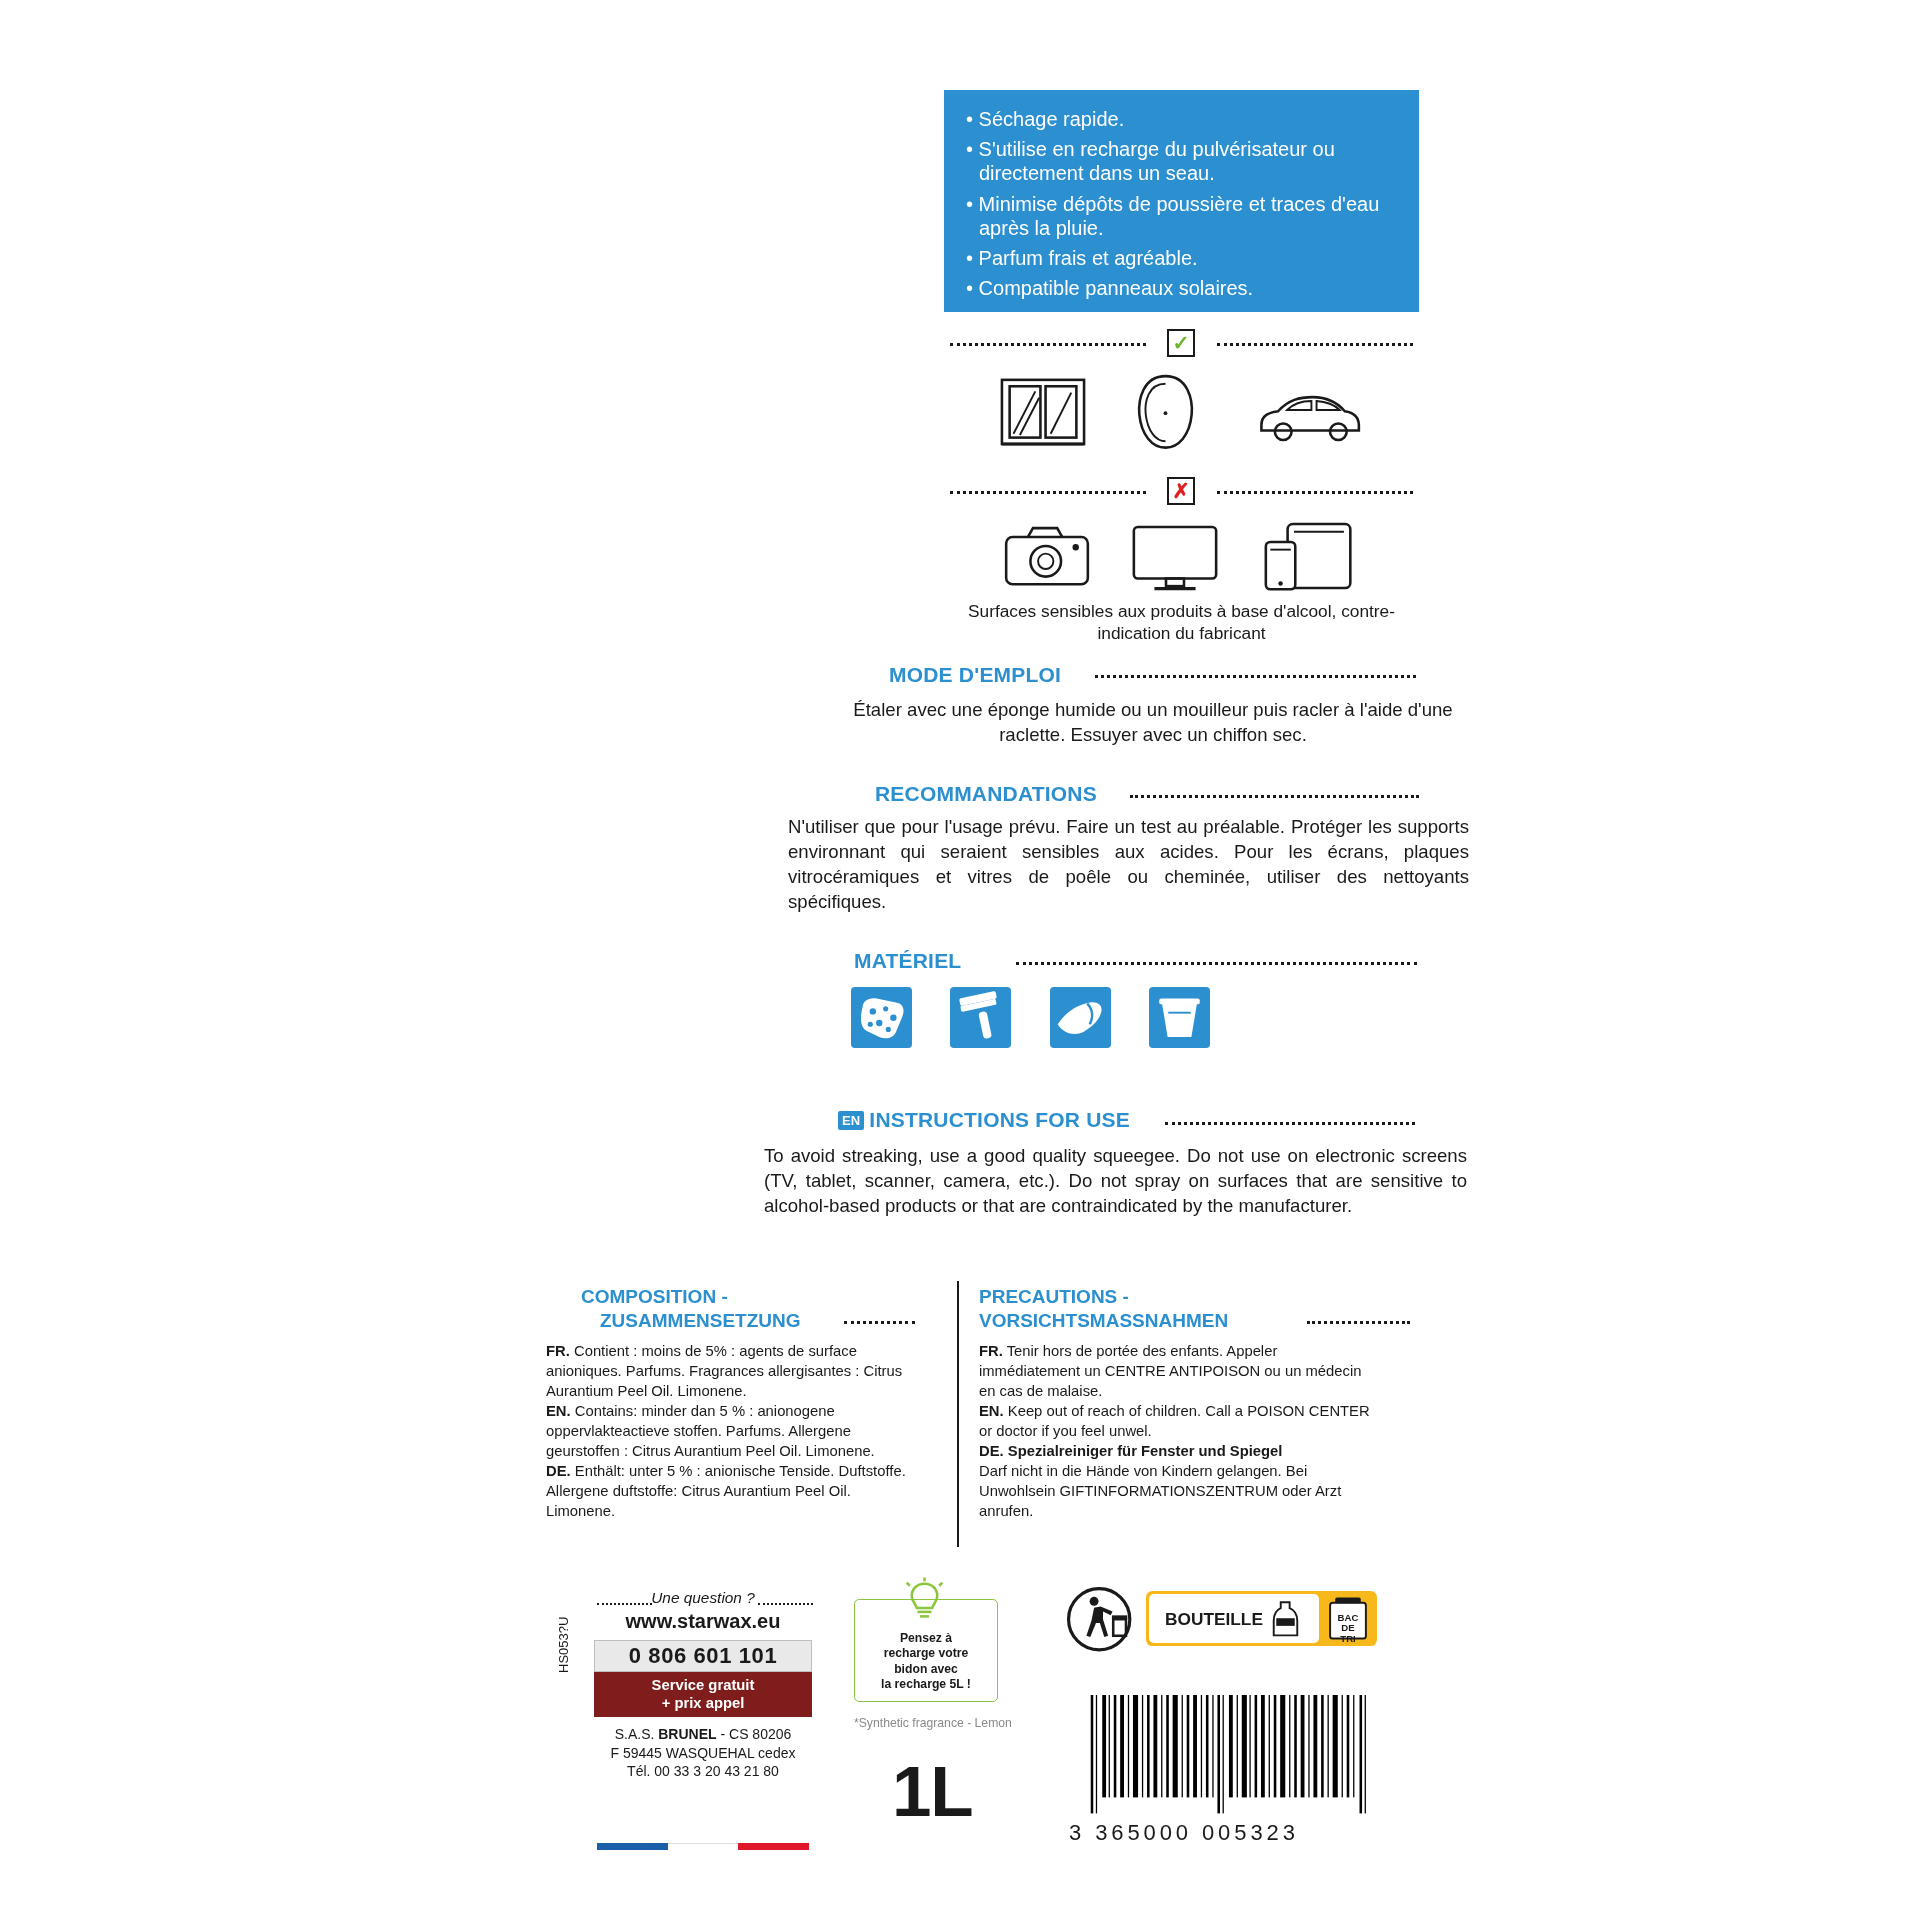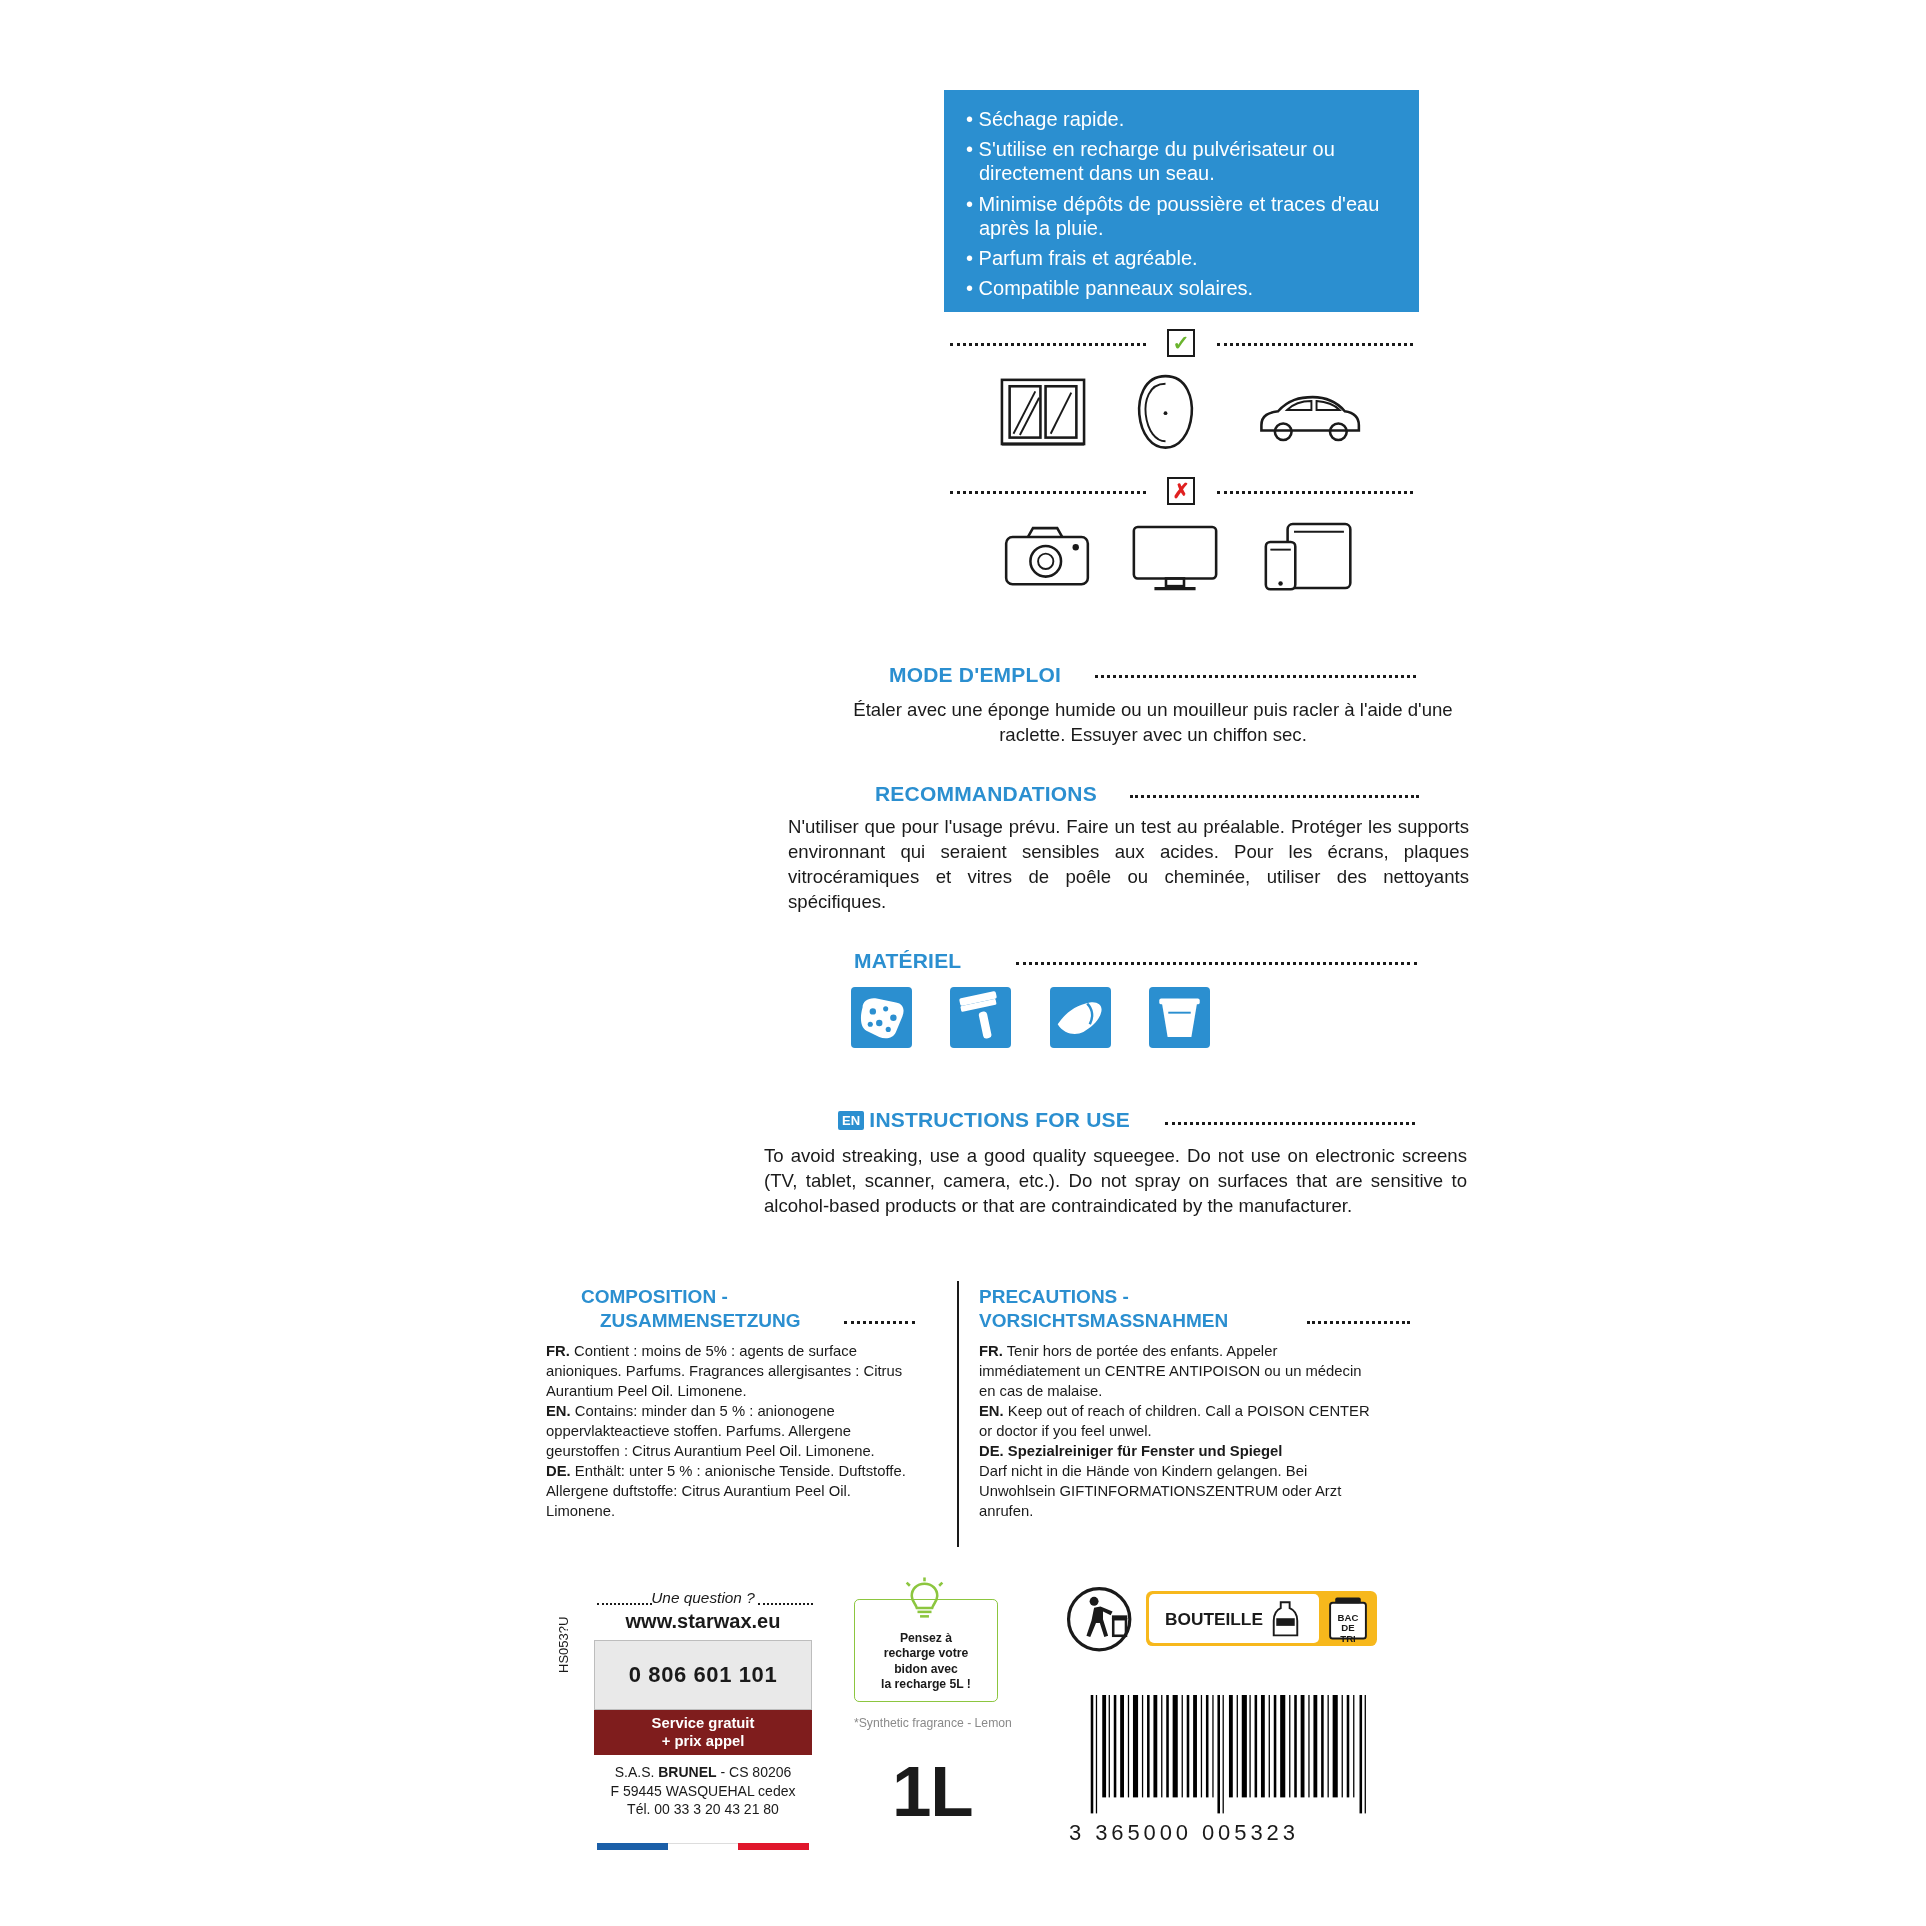--- a/index.html
+++ b/index.html
@@ -84,21 +84,21 @@
   
   .sidecode {
     position:absolute; font-size:13px; color:#1a1a1a;
     transform: rotate(-90deg); transform-origin: left top; white-space:nowrap;
   }
   .qbox { position:absolute; text-align:center; }
   .q-title { font-size:15.4px;font-style:italic; }
   .q-url { font-size:20px; font-weight:bold; color:#1a1a1a; }
   .q-phone {
     background:#e9e9e9; border:1.3px solid #bdbdbd; font-size:22px; font-weight:bold;
-    padding:21px 0; letter-spacing:0.6px;
+    padding:2px 0; letter-spacing:0.6px;
   }
   .q-free {
     background:#7f1d1d; color:#fff; font-size:14.8px; line-height:18px; padding:3.9px 0 5.1px;
     font-weight:bold;
   }
   .q-addr { font-size:14px; line-height:18.6px; margin-top:8px; }
   .flagbar { position:absolute; height:7px; }
 
   .refillbox {
     position:absolute; width:144px; height:103px; border:1.9px solid #8cc63f; border-radius:5.1px;
@@ -190,20 +190,21 @@
   </svg>
 
   <svg class="picto" style="left:1262px; top:520px;" width="96" height="74" viewBox="0 0 150 115">
     <rect x="40" y="6" width="98" height="100" rx="8" fill="none" stroke="#1a1a1a" stroke-width="4"></rect>
     <line x1="50" y1="18" x2="128" y2="18" stroke="#1a1a1a" stroke-width="3"></line>
     <rect x="6" y="34" width="46" height="74" rx="7" fill="#fff" stroke="#1a1a1a" stroke-width="4"></rect>
     <line x1="13" y1="46" x2="45" y2="46" stroke="#1a1a1a" stroke-width="3"></line>
     <circle cx="29" cy="99" r="3.5" fill="#1a1a1a"></circle>
   </svg>
 
+  <div class="caption-sm" style="left:963px; top:600px; width:437px;">Surfaces sensibles aux produits à base d'alcool, contre-indication du fabricant</div>
 
   <div class="sect-head" style="left:889px; top:663px;">MODE D'EMPLOI</div>
   <div class="sect-dots" style="left:1095px; top:675px; width:321px;"></div>
   <div class="body-text ctr" style="left:835px; top:697px; width:636px;">Étaler avec une éponge humide ou un mouilleur puis racler à l'aide d'une raclette. Essuyer avec un chiffon sec.</div>
 
   <div class="sect-head" style="left:875px; top:782px;">RECOMMANDATIONS</div>
   <div class="sect-dots" style="left:1130px; top:795px; width:289px;"></div>
   <div class="body-text just" style="left:788px; top:814px; width:681px;">N'utiliser que pour l'usage prévu. Faire un test au préalable. Protéger les supports environnant qui seraient sensibles aux acides. Pour les écrans, plaques vitrocéramiques et vitres de poêle ou cheminée, utiliser des nettoyants spécifiques.</div>
 
   <div class="sect-head" style="left:854px; top:949px;">MATÉRIEL</div>

